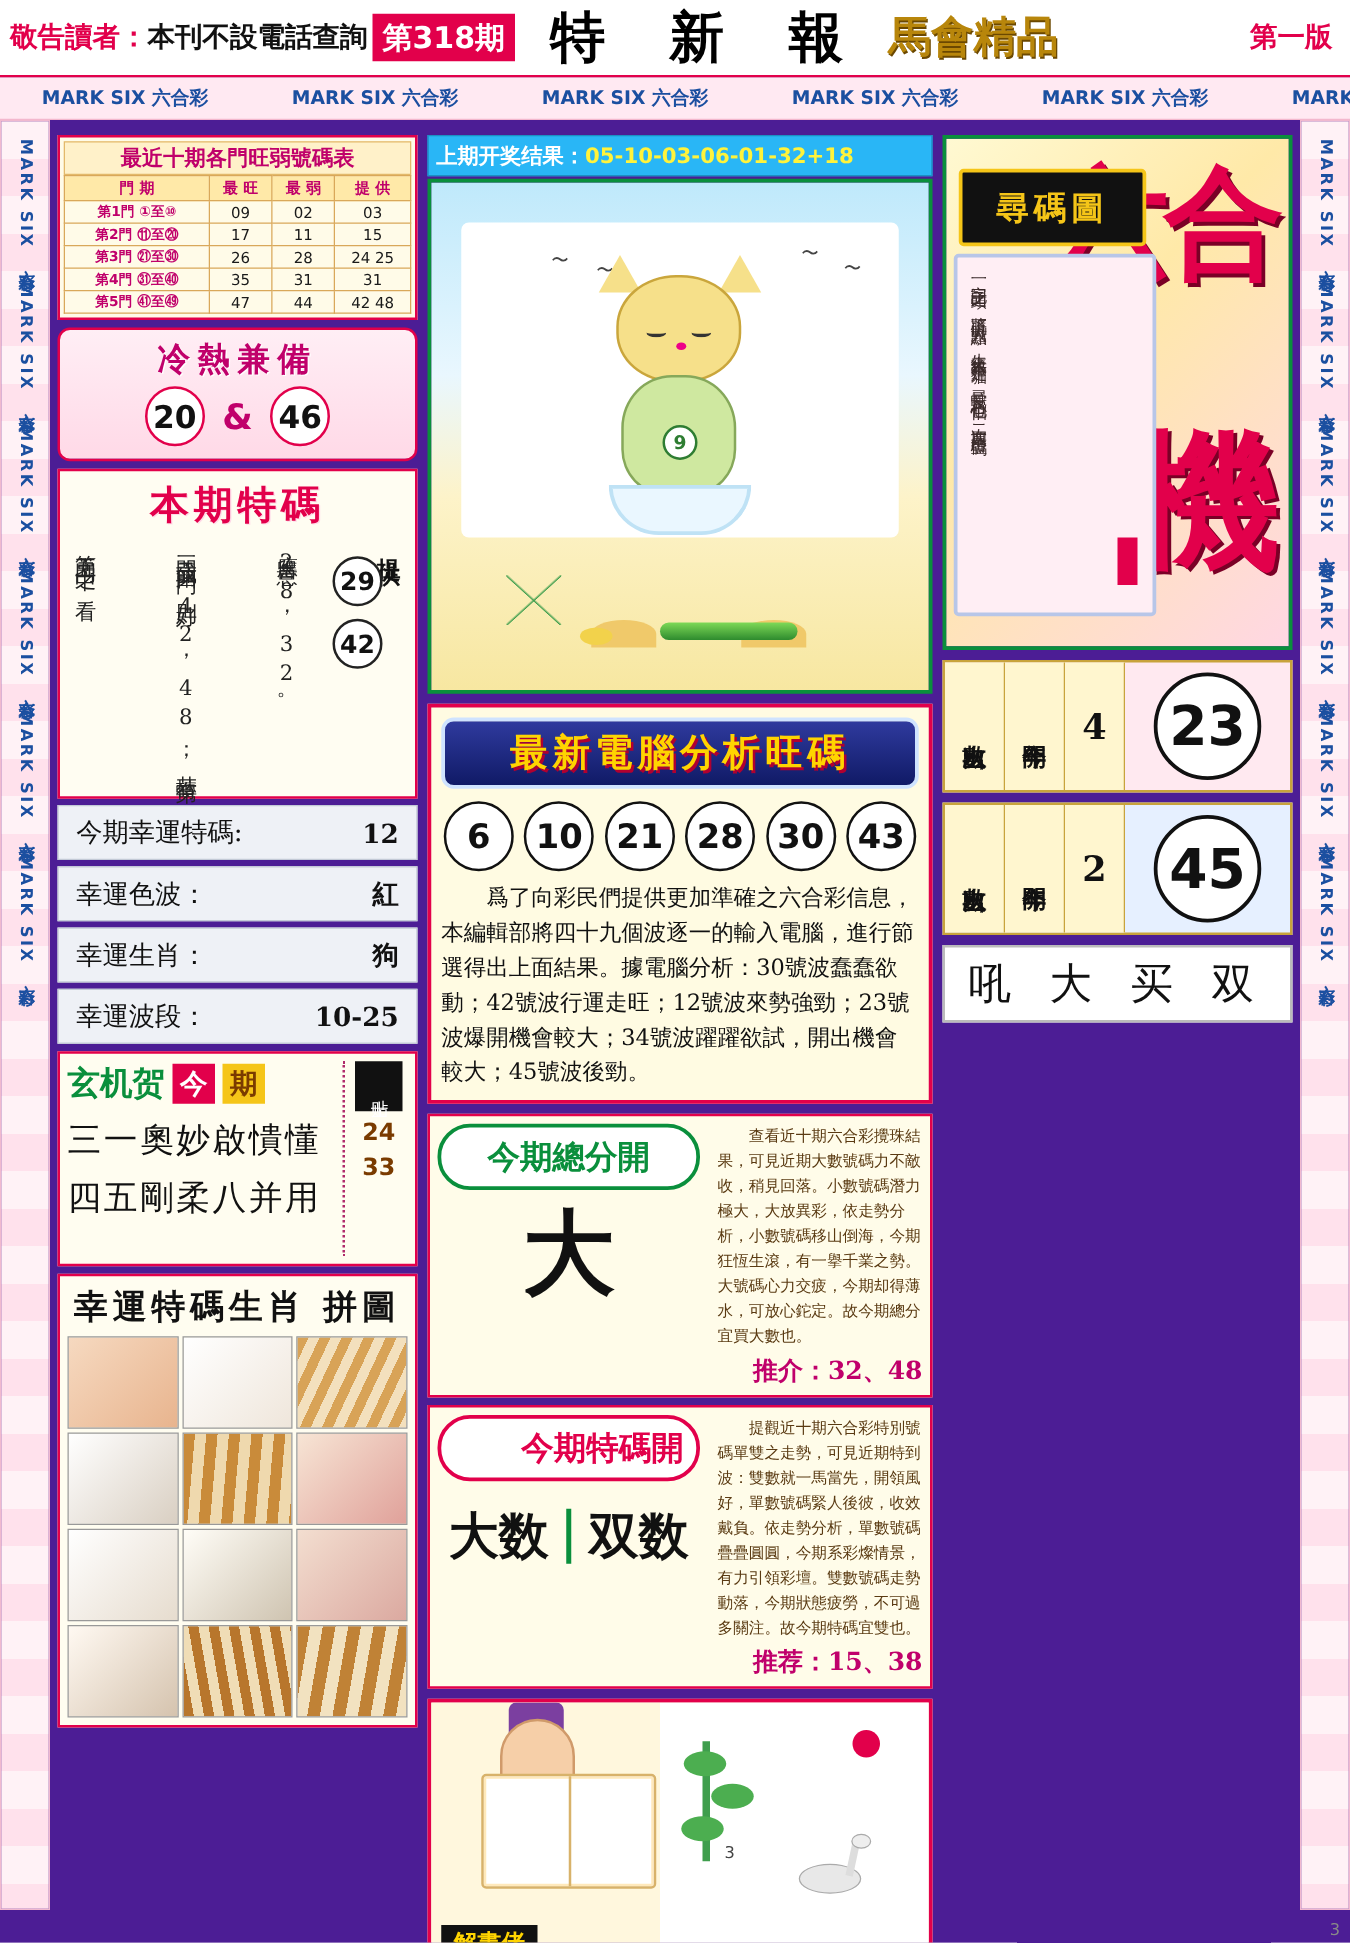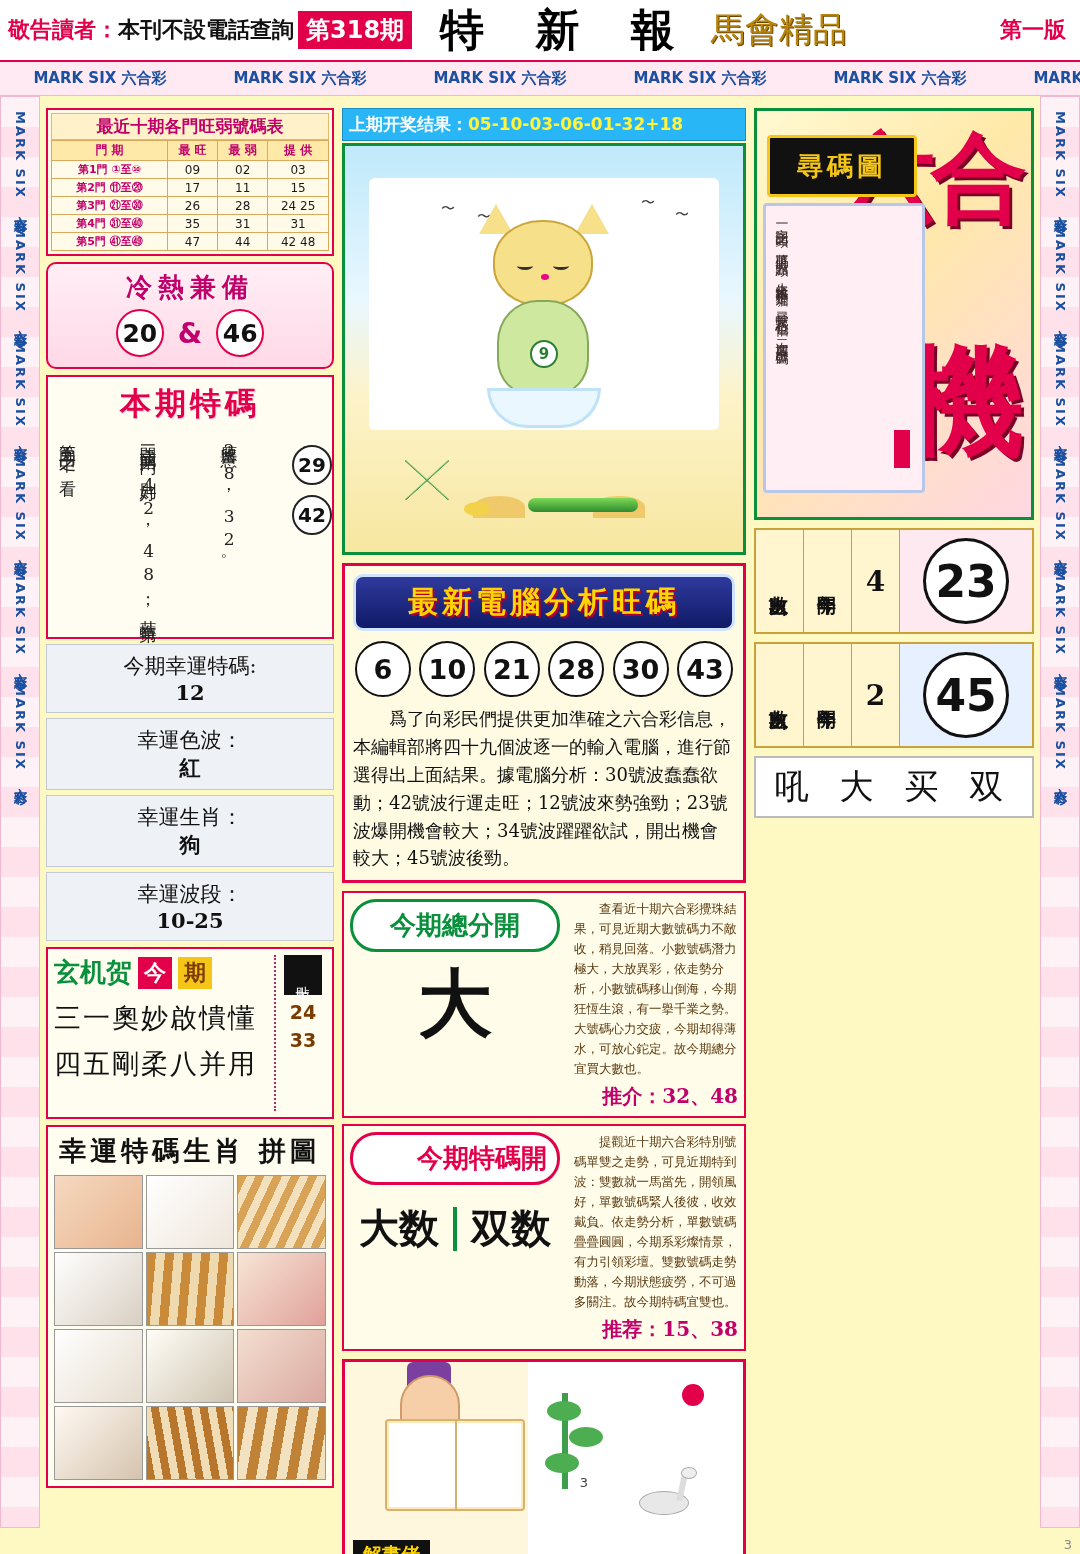--- a/index.html
+++ b/index.html
@@ -4,21 +4,21 @@
 <style>
   * { box-sizing: border-box; }
   html, body { margin:0; padding:0; }
   body {
     width:1080px; height:1554px;
     font-family:"DejaVu Sans","Liberation Sans",sans-serif;
     background:#fff;
     position:relative;
     overflow:hidden;
   }
-  .page { position:absolute; inset:0; background:#fef9c3;padding-left:48px; }
+  .page { position:absolute; inset:0; background:#4c1d95;padding-left:48px; }
 
   
   .topbar {
     position:absolute; left:0; top:0; width:1080px; height:62px;
     background:#ffffff; display:flex; align-items:center;
     border-bottom:2px solid #e2004b;
   }
   .topbar .notice {
     font-size:22px; font-weight:bold; color:#111; margin-left:8px; white-space:nowrap;
   }
@@ -27,21 +27,21 @@
     background:#e2004b; color:#fff; font-size:24px; font-weight:bold;
     padding:3px 8px; margin-left:4px; white-space:nowrap;
   }
   .paper-title {
     font-family:"DejaVu Serif","Liberation Serif",serif;
     font-size:44px; font-weight:bold; color:#000; letter-spacing:18px;
     margin-left:28px; white-space:nowrap;
   }
   .paper-sub {
     font-family:"DejaVu Serif","Liberation Serif",serif;
-    font-size:34px; font-weight:normal; color:#b8860b; margin-left:18px; white-space:nowrap;
+    font-size:34px; font-weight:bold; color:#b8860b; margin-left:18px; white-space:nowrap;
     text-shadow:1px 1px 0 #6b4800;
   }
   .edition {
     font-size:22px; font-weight:bold; color:#e2004b; margin-left:auto; margin-right:14px; white-space:nowrap;
   }
 
   
   .marquee {
     position:absolute; left:0; top:62px; width:1080px; height:34px;
     background:#ffe9f2;
@@ -118,33 +118,32 @@
   .tema .vcols { display:flex; justify-content:space-between; margin-top:6px; height:206px; }
   .tema .vcol {
     writing-mode:vertical-rl; text-orientation:upright;
     font-family:"DejaVu Serif","Liberation Serif",serif;
     font-size:17px; color:#222; letter-spacing:3px; line-height:1.35;
   }
   .tema .provide {
     writing-mode:vertical-rl; text-orientation:upright;
     font-size:19px; color:#111; font-weight:bold; letter-spacing:4px;
   }
-  .tema .pballs { position:absolute; right:0; top:68px; }
+  .tema .pballs { position:absolute; right:26px; top:68px; }
   .tema .pball {
     width:40px; height:40px; border-radius:50%; border:2px solid #222; background:#fff;
     display:flex; align-items:center; justify-content:center;
     font-size:20px; font-weight:bold; color:#111; margin-bottom:10px;
   }
 
   .luck-row {
     margin-top:5px; background:#eef1f6; border:1px solid #c3cad6;
     display:flex; align-items:center; justify-content:space-between;
     padding:7px 14px; font-size:21px; color:#111;
     font-family:"DejaVu Serif","Liberation Serif",serif;
-    flex-direction:column;
   }
   .luck-row .val { font-weight:bold; }
 
   .contrib {
     margin-top:6px; border:2px solid #e2004b; border-radius:8px;
     background:linear-gradient(180deg,#fff0f6,#ffe2ee); padding:6px 0 8px; text-align:center;
     position:relative;
   }
   .contrib h3 {
     margin:0 0 2px; font-size:29px; color:#c0006b; letter-spacing:6px;

